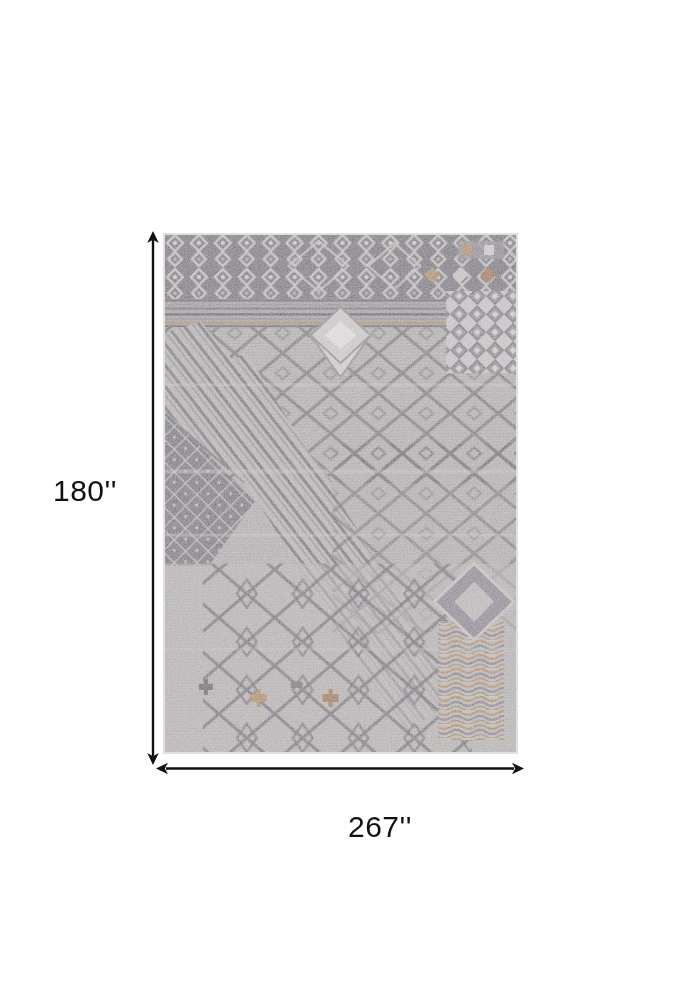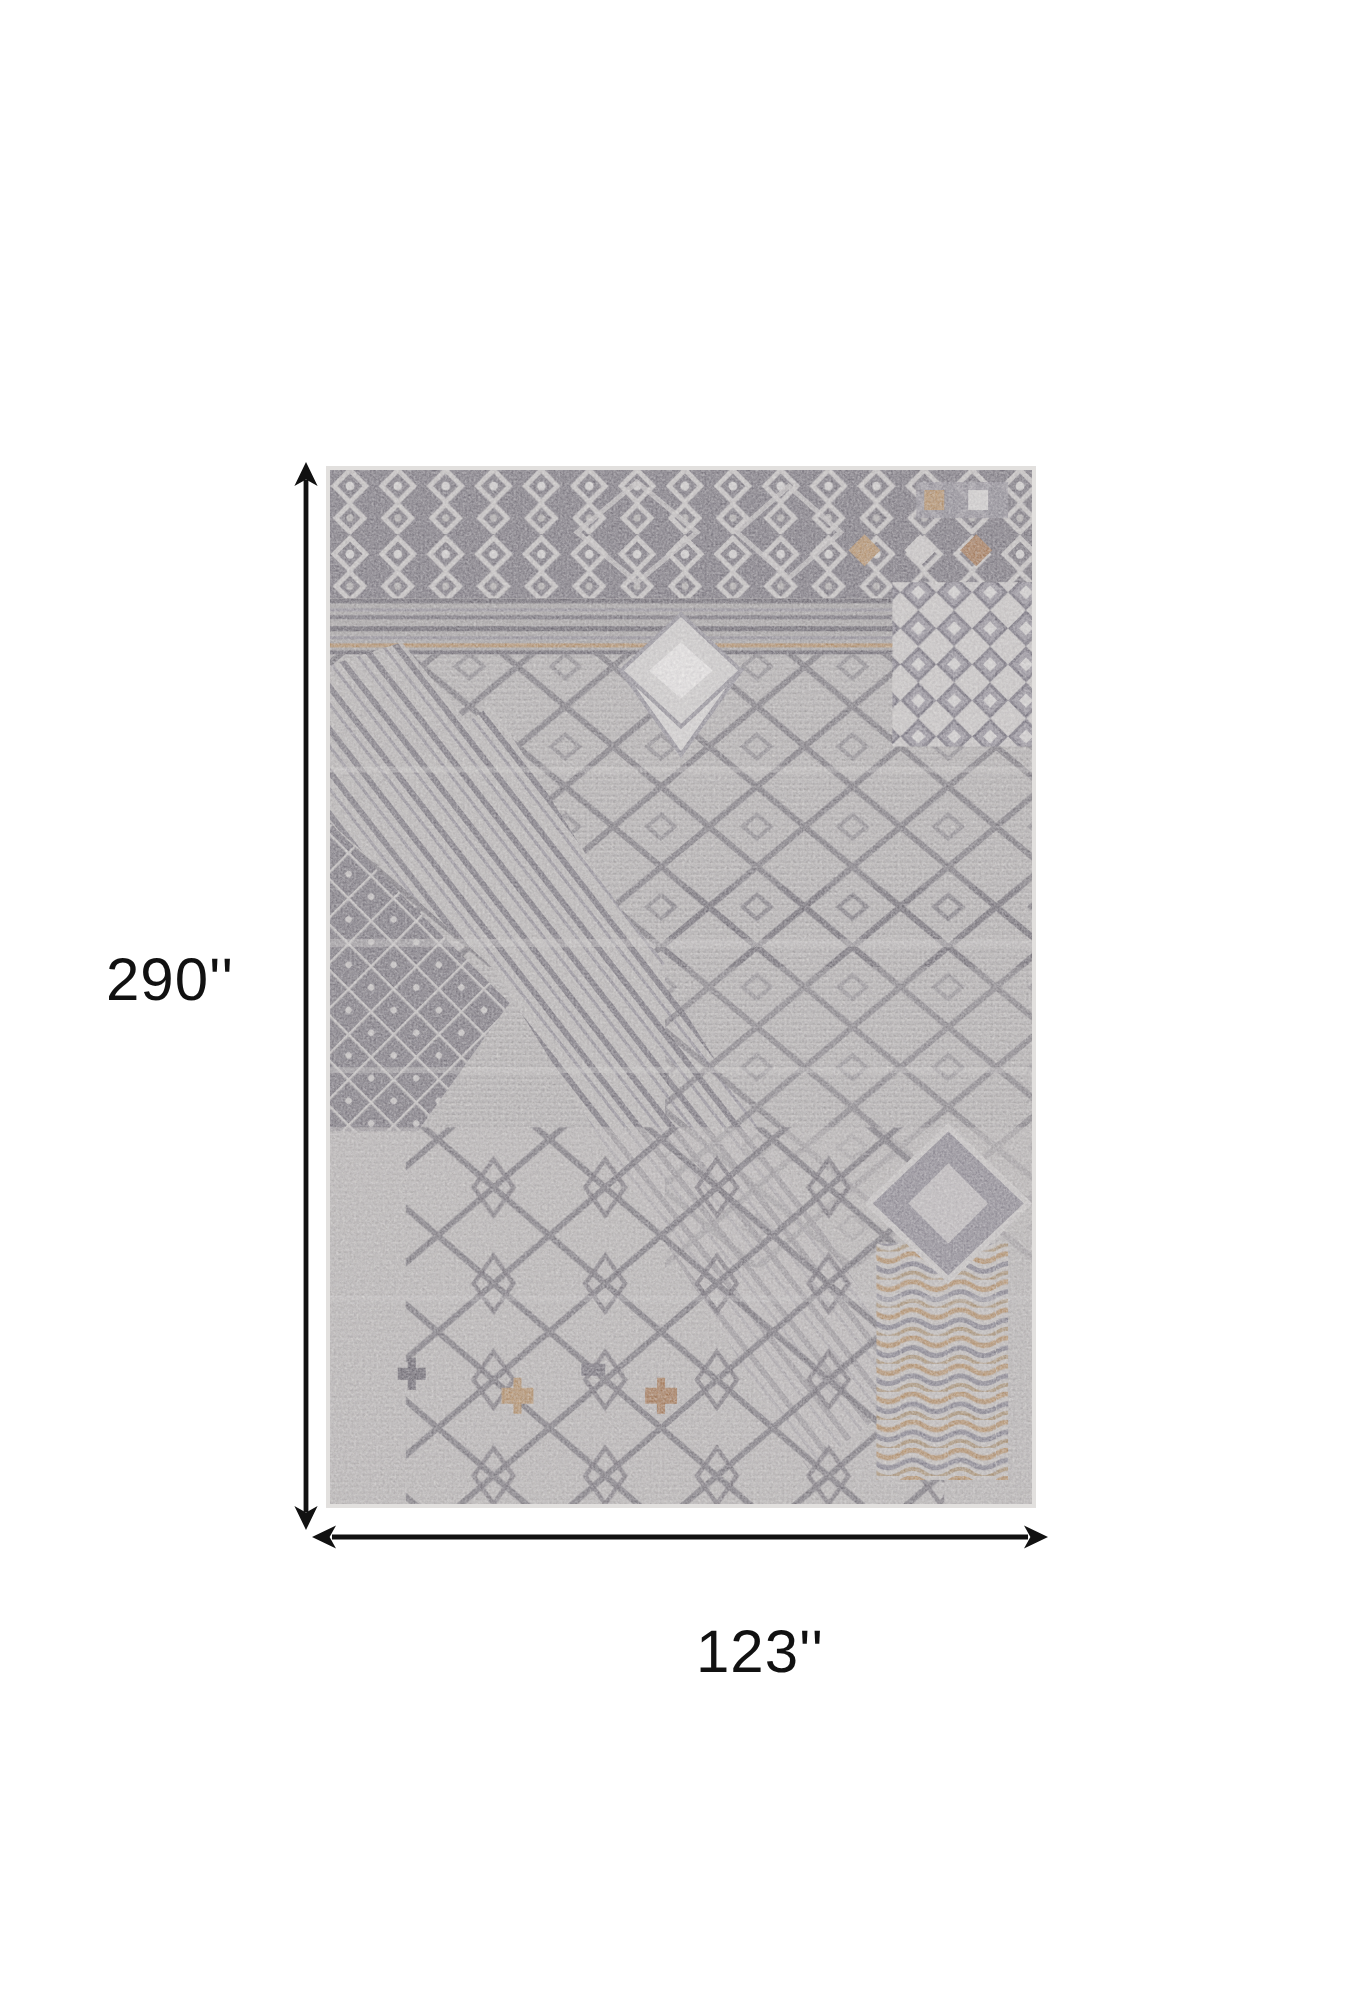--- a/index.html
+++ b/index.html
@@ -159,16 +159,16 @@
     <path d="M9 1 L3.2 13 L9 9.8 L14.8 13 Z" style="fill:var(--annotation)"></path>
     <path d="M9 535 L3.2 523 L9 526.2 L14.8 523 Z" style="fill:var(--annotation)"></path>
   </svg>
 
   <svg class="arrow h-arrow" viewBox="0 0 372 19">
     <line x1="12" y1="9.5" x2="360" y2="9.5" style="stroke:var(--annotation);stroke-width:2.4"></line>
     <path d="M2 9.5 L14 3.7 L10.8 9.5 L14 15.3 Z" style="fill:var(--annotation)"></path>
     <path d="M370 9.5 L358 3.7 L361.2 9.5 L358 15.3 Z" style="fill:var(--annotation)"></path>
   </svg>
 
-  <div class="dim-label v">290''</div>
-  <div class="dim-label h">123''</div>
+  <div class="dim-label v">180''</div>
+  <div class="dim-label h">267''</div>
 
 </div>
 
 </body></html>

